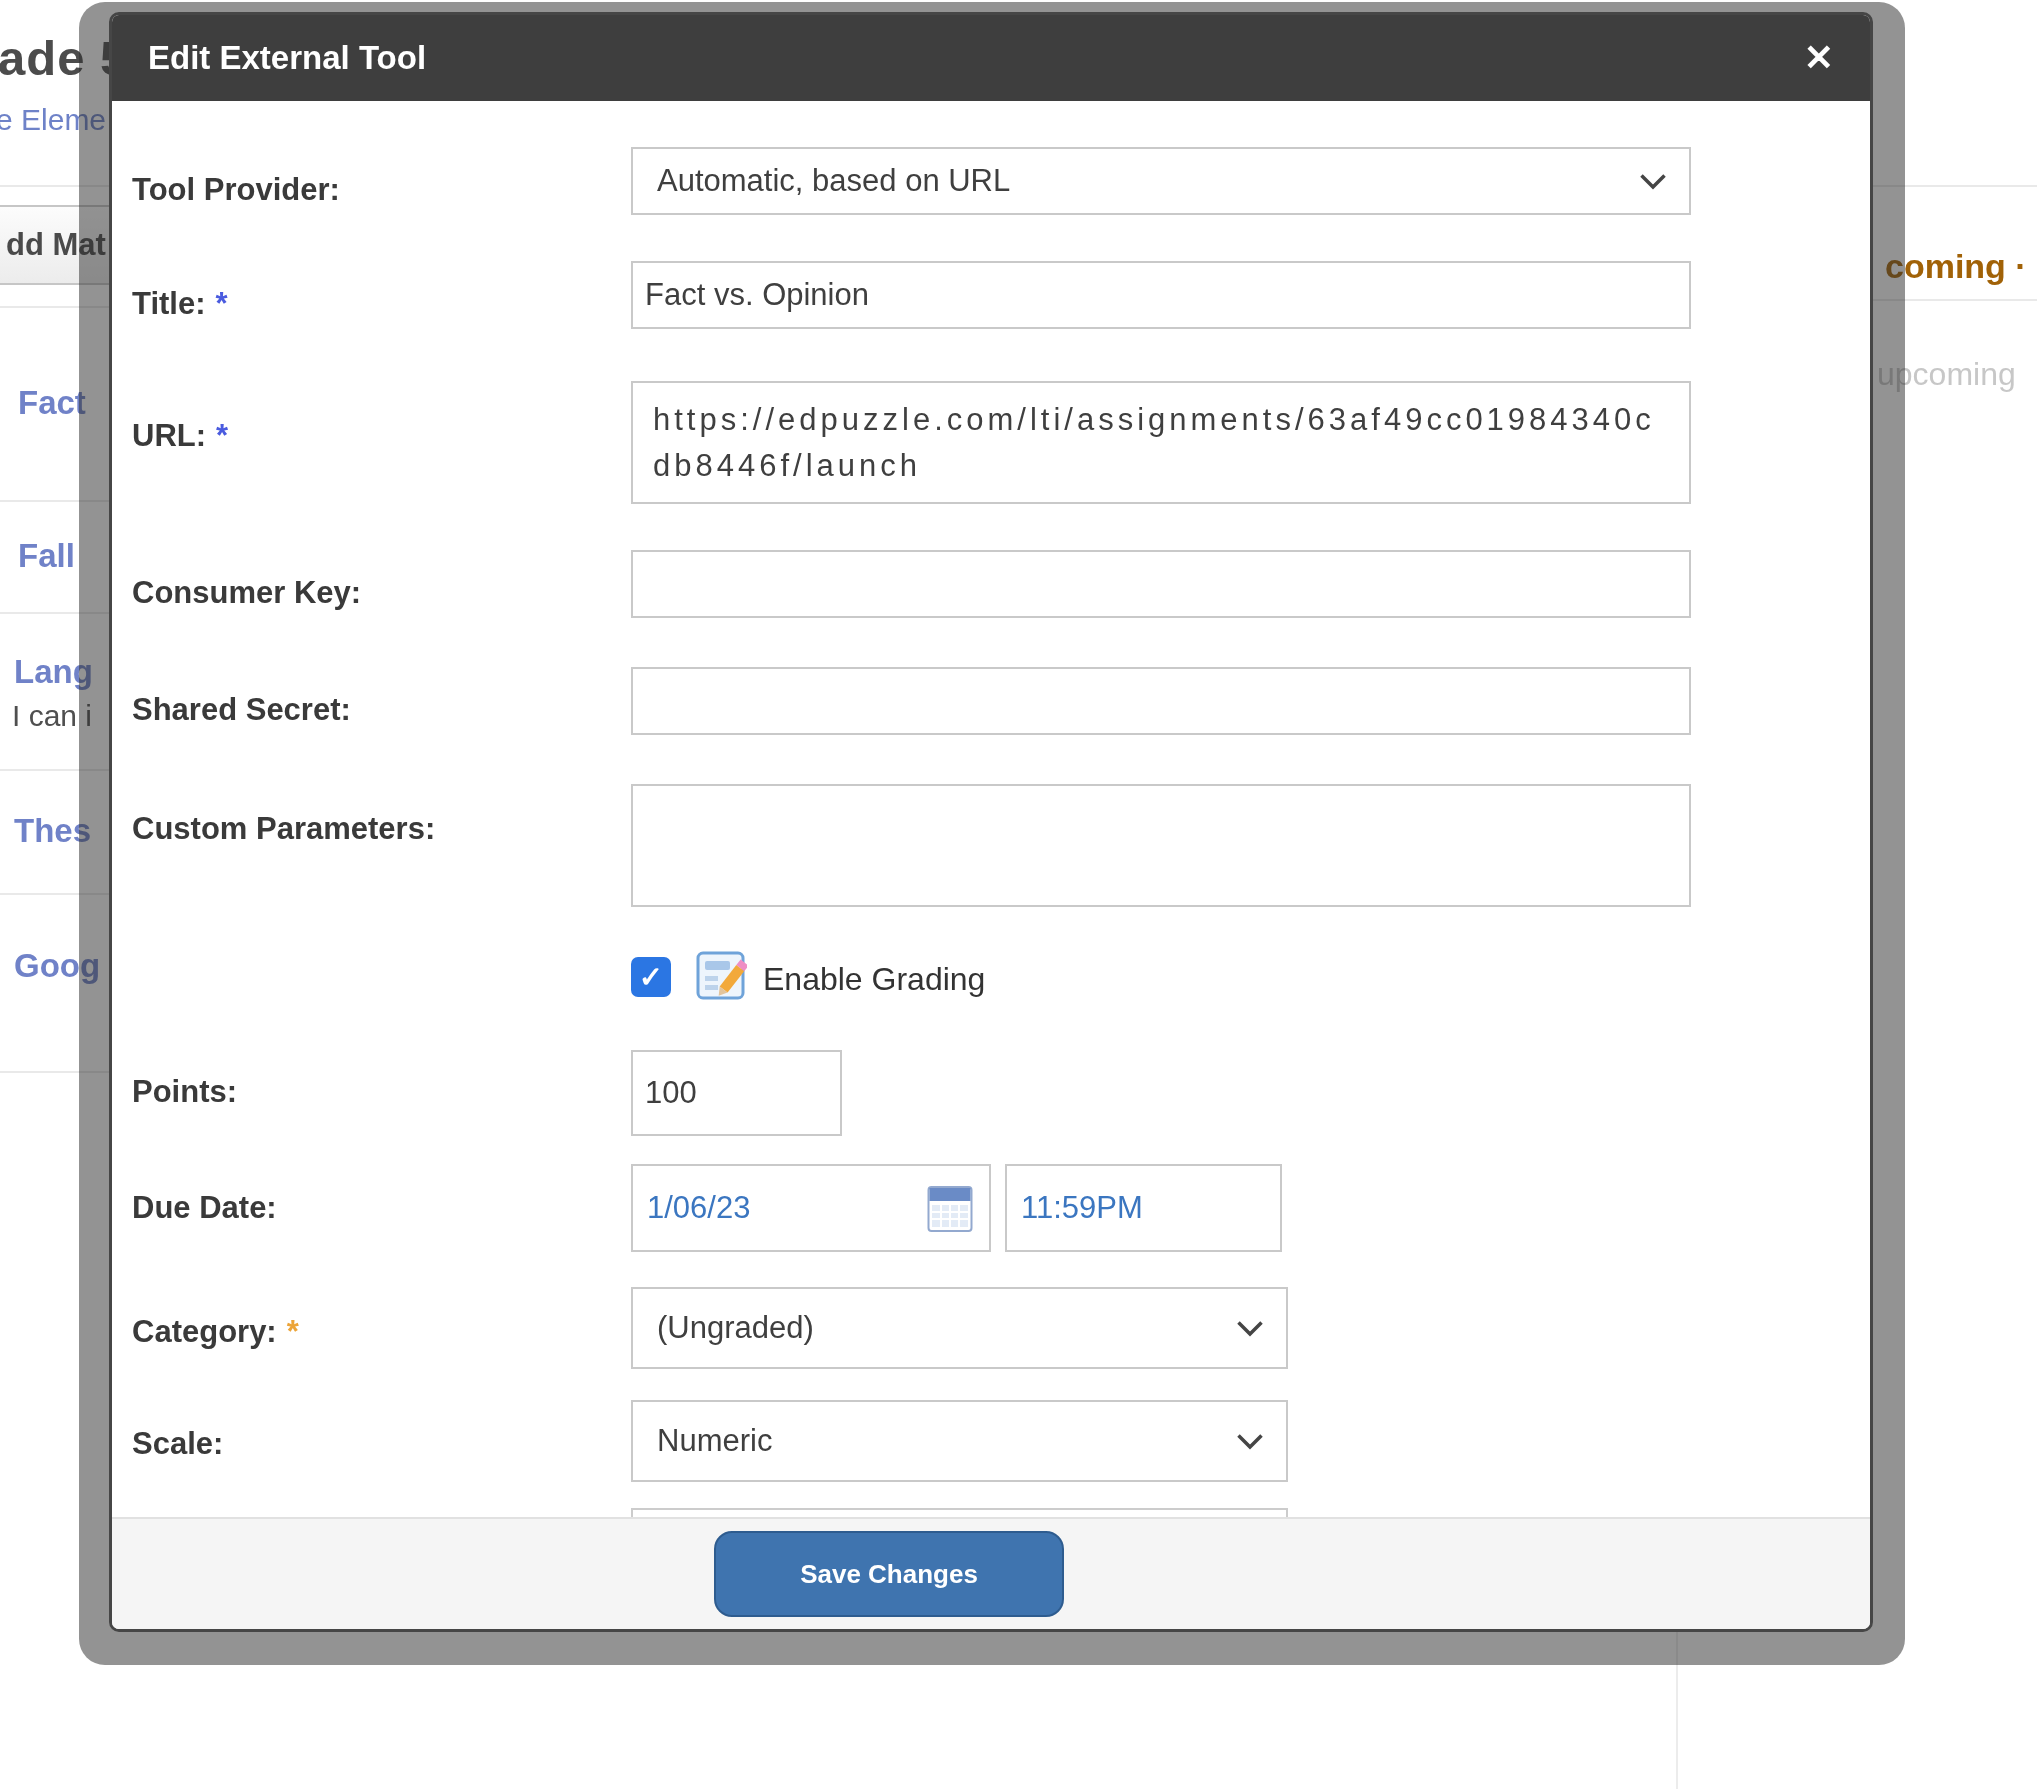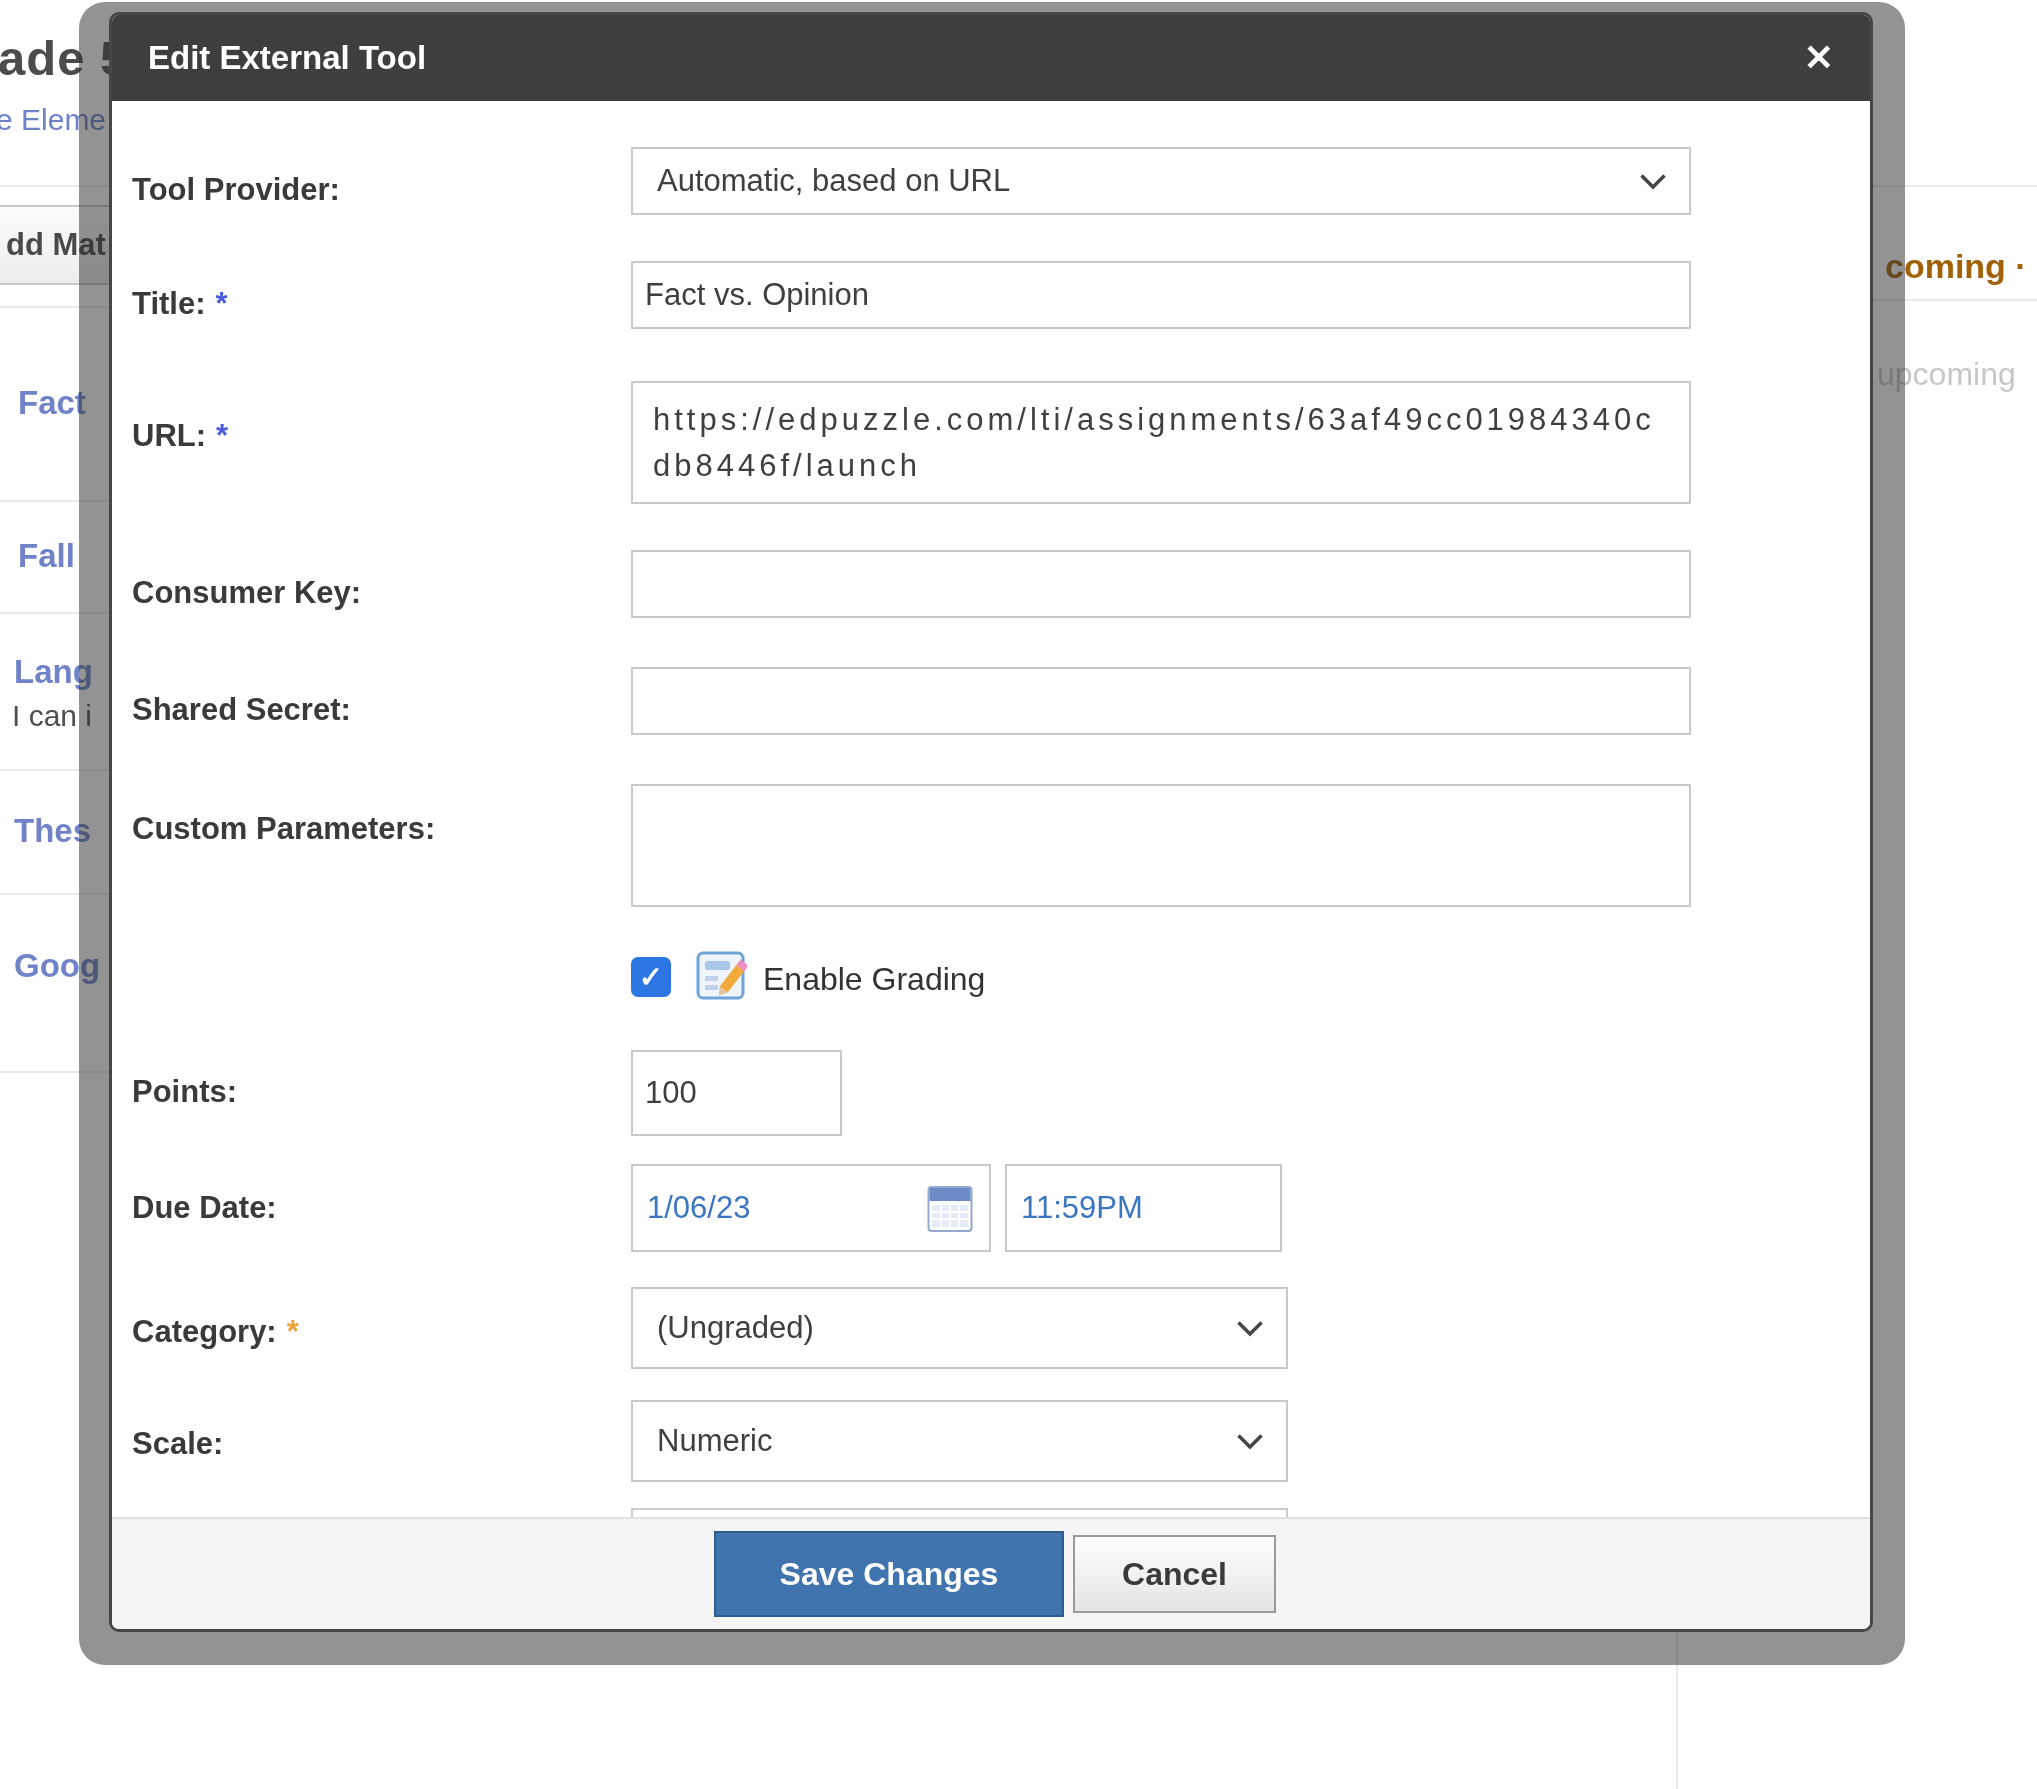--- a/index.html
+++ b/index.html
@@ -90,21 +90,21 @@
   .sliver {
     position:absolute; left:519px; top:1493px; width:657px; height:22px;
     background:#fff; border:2px solid #ccc; border-bottom:none;
   }
 
   .modal-footer {
     position:absolute; left:0; right:0; bottom:0; height:112px;
     background:#f5f5f5; border-top:2px solid #e1e1e1;
   }
   .btn {
-    position:absolute; border-radius:0; font-weight:bold; font-size:32px;
+    position:absolute; border-radius:18px; font-weight:bold; font-size:26px;
     display:flex; align-items:center; justify-content:center; cursor:pointer;
     white-space:nowrap;
     text-align:right;
   }
   .btn-save {
     left:602px; top:12px; width:350px; height:86px;
     background:var(--save_button_blue,#3f74af); border:2px solid #2e5c8f; color:#fff;
   }
   .btn-cancel {
     left:961px; top:16px; width:203px; height:78px;
@@ -262,18 +262,17 @@
       <span class="fval">Numeric</span>
       <svg class="chev" width="28" height="17" viewBox="0 0 28 17">
           <path d="M2.5 2.5 L14 14 L25.5 2.5" fill="none" stroke="#454545" stroke-width="3.5"></path>
         </svg>
     </div>
 
     <div class="sliver"></div>
 
     <div class="modal-footer">
       <div class="btn btn-save">Save Changes</div>
-      <div class="btn btn-cancel">Cancel</div>
     </div>
 
   </div>
 </div>
 
 
 </body></html>

